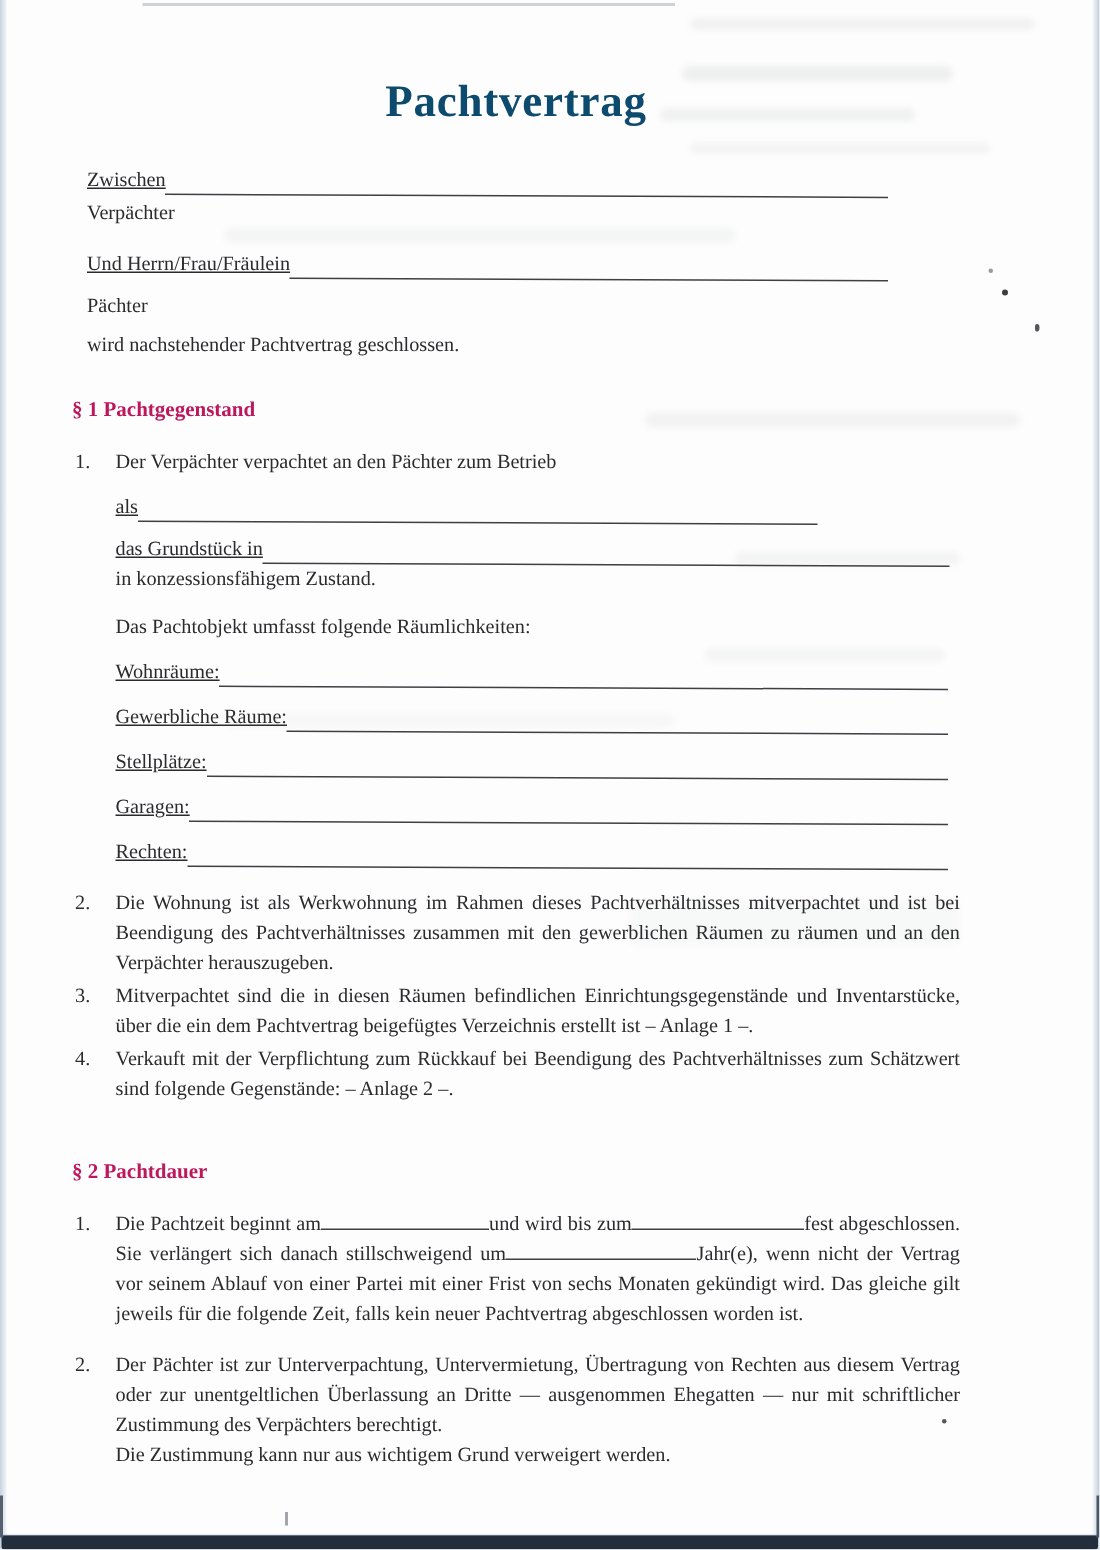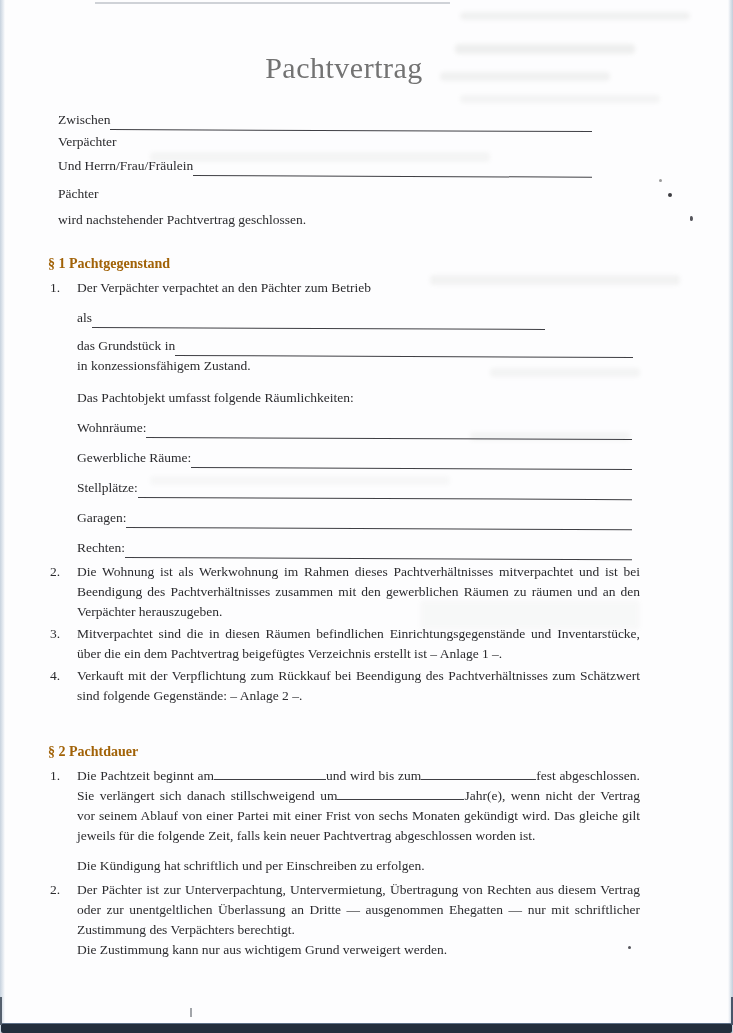--- a/index.html
+++ b/index.html
@@ -21,49 +21,49 @@
                 background:#232e3c; border-top:1.5px solid #5e7088; border-radius:2px; }
   .corner-bl  { position:absolute; left:0; bottom:8px; width:2px; height:28px; background:#55606e; }
   .corner-br  { position:absolute; right:0; bottom:8px; width:2px; height:28px; background:#49566a; }
   .edge-top-line { position:absolute; left:95px; top:2px; width:355px; height:2px;
                    background:#a2a8af; opacity:.5; }
 
   
   .content { position:absolute; left:48px; top:0; width:592px; }
 
   .title { text-align:center; margin:50px 0 0 0; font-size:30px; line-height:36px;
-           font-weight:normal; letter-spacing:.5px; color:#737373; }
+           font-weight:bold; letter-spacing:.5px; color:#0c4a6e; }
 
   p, h2 { margin:0; }
   .t   { font-size:13.5px; line-height:20px; }
   .just{ text-align:justify; }
 
   .indent { padding-left:10px; }
 
   .fillrow { display:flex; align-items:flex-end; }
-  .lbl { white-space:nowrap; font-size:13.5px; line-height:20px; }
+  .lbl { white-space:nowrap; font-size:13.5px; line-height:20px;text-decoration:underline; }
   .blankline { flex:1; border-bottom:1.4px solid #3f3f44; height:18px;
                transform:rotate(.25deg); transform-origin:left bottom; }
   .end48 { margin-right:48px; }
   .end95 { margin-right:95px; }
   .end8  { margin-right:8px; }
   .end7  { margin-right:7px; }
 
-  .sec-head { font-size:14px; line-height:20px; font-weight:bold; color:#a16207;font-family:Liberation Serif, serif; }
+  .sec-head { font-size:14px; line-height:20px; font-weight:bold; color:#be185d;font-family:Liberation Serif, serif; }
 
   .item { display:flex; }
   .num  { flex:none; width:27px; font-size:13.5px; line-height:20px; padding-left:2px; }
   .itext{ flex:1; min-width:0; }
 
   .iblank { display:inline-block; border-bottom:1.4px solid #3f3f44; height:3px; }
   .w112 { width:112px; } .w115 { width:115px; } .w127 { width:127px; }
 
   
   .mt24{margin-top:24px;} .mt22{margin-top:36px;} .mt16{margin-top:2px;}
-  .mt14{margin-top:4px;} .mt12{margin-top:12px;} .mt10{margin-top:10px;}
+  .mt14{margin-top:14px;} .mt12{margin-top:12px;} .mt10{margin-top:10px;}
   .mt8{margin-top:8px;}  .mt6{margin-top:6px;}
 
   
   .ghost { position:absolute; background:#868b82; border-radius:4px; filter:blur(2px); }
   .speck { position:absolute; border-radius:50%; }
   .tick  { position:absolute; background:#666a70; }
 </style>
 </head>
 <body>
 
@@ -176,21 +176,20 @@
           <p class="t just">Verkauft mit der Verpflichtung zum Rückkauf bei Beendigung des Pachtverhältnisses zum Schätzwert sind folgende Gegenstände: – Anlage 2 –.</p>
         </div>
     </div>
 
     <h2 class="sec-head mt22">§ 2 Pachtdauer</h2>
 
     <div class="item mt14">
       <span class="num">1.</span>
       <div class="itext">
         <p class="t just"><span>Die Pachtzeit beginnt am</span><span class="iblank w112"></span><span>und wird bis zum</span><span class="iblank w115"></span><span>fest abgeschlossen. Sie verlängert sich danach stillschweigend um</span><span class="iblank w127"></span><span>Jahr(e), wenn nicht der Vertrag vor seinem Ablauf von einer Partei mit einer Frist von sechs Monaten gekündigt wird. Das gleiche gilt jeweils für die folgende Zeit, falls kein neuer Pachtvertrag abgeschlossen worden ist.</span></p>
-        <p class="t mt10">Die Kündigung hat schriftlich und per Einschreiben zu erfolgen.</p>
       </div>
     </div>
 
     <div class="item mt14">
       <span class="num">2.</span>
       <div class="itext">
         <p class="t just">Der Pächter ist zur Unterverpachtung, Untervermietung, Übertragung von Rechten aus diesem Vertrag oder zur unentgeltlichen Überlassung an Dritte — ausgenommen Ehegatten — nur mit schriftlicher Zustimmung des Verpächters berechtigt.</p>
         <p class="t">Die Zustimmung kann nur aus wichtigem Grund verweigert werden.</p>
       </div>
     </div>

